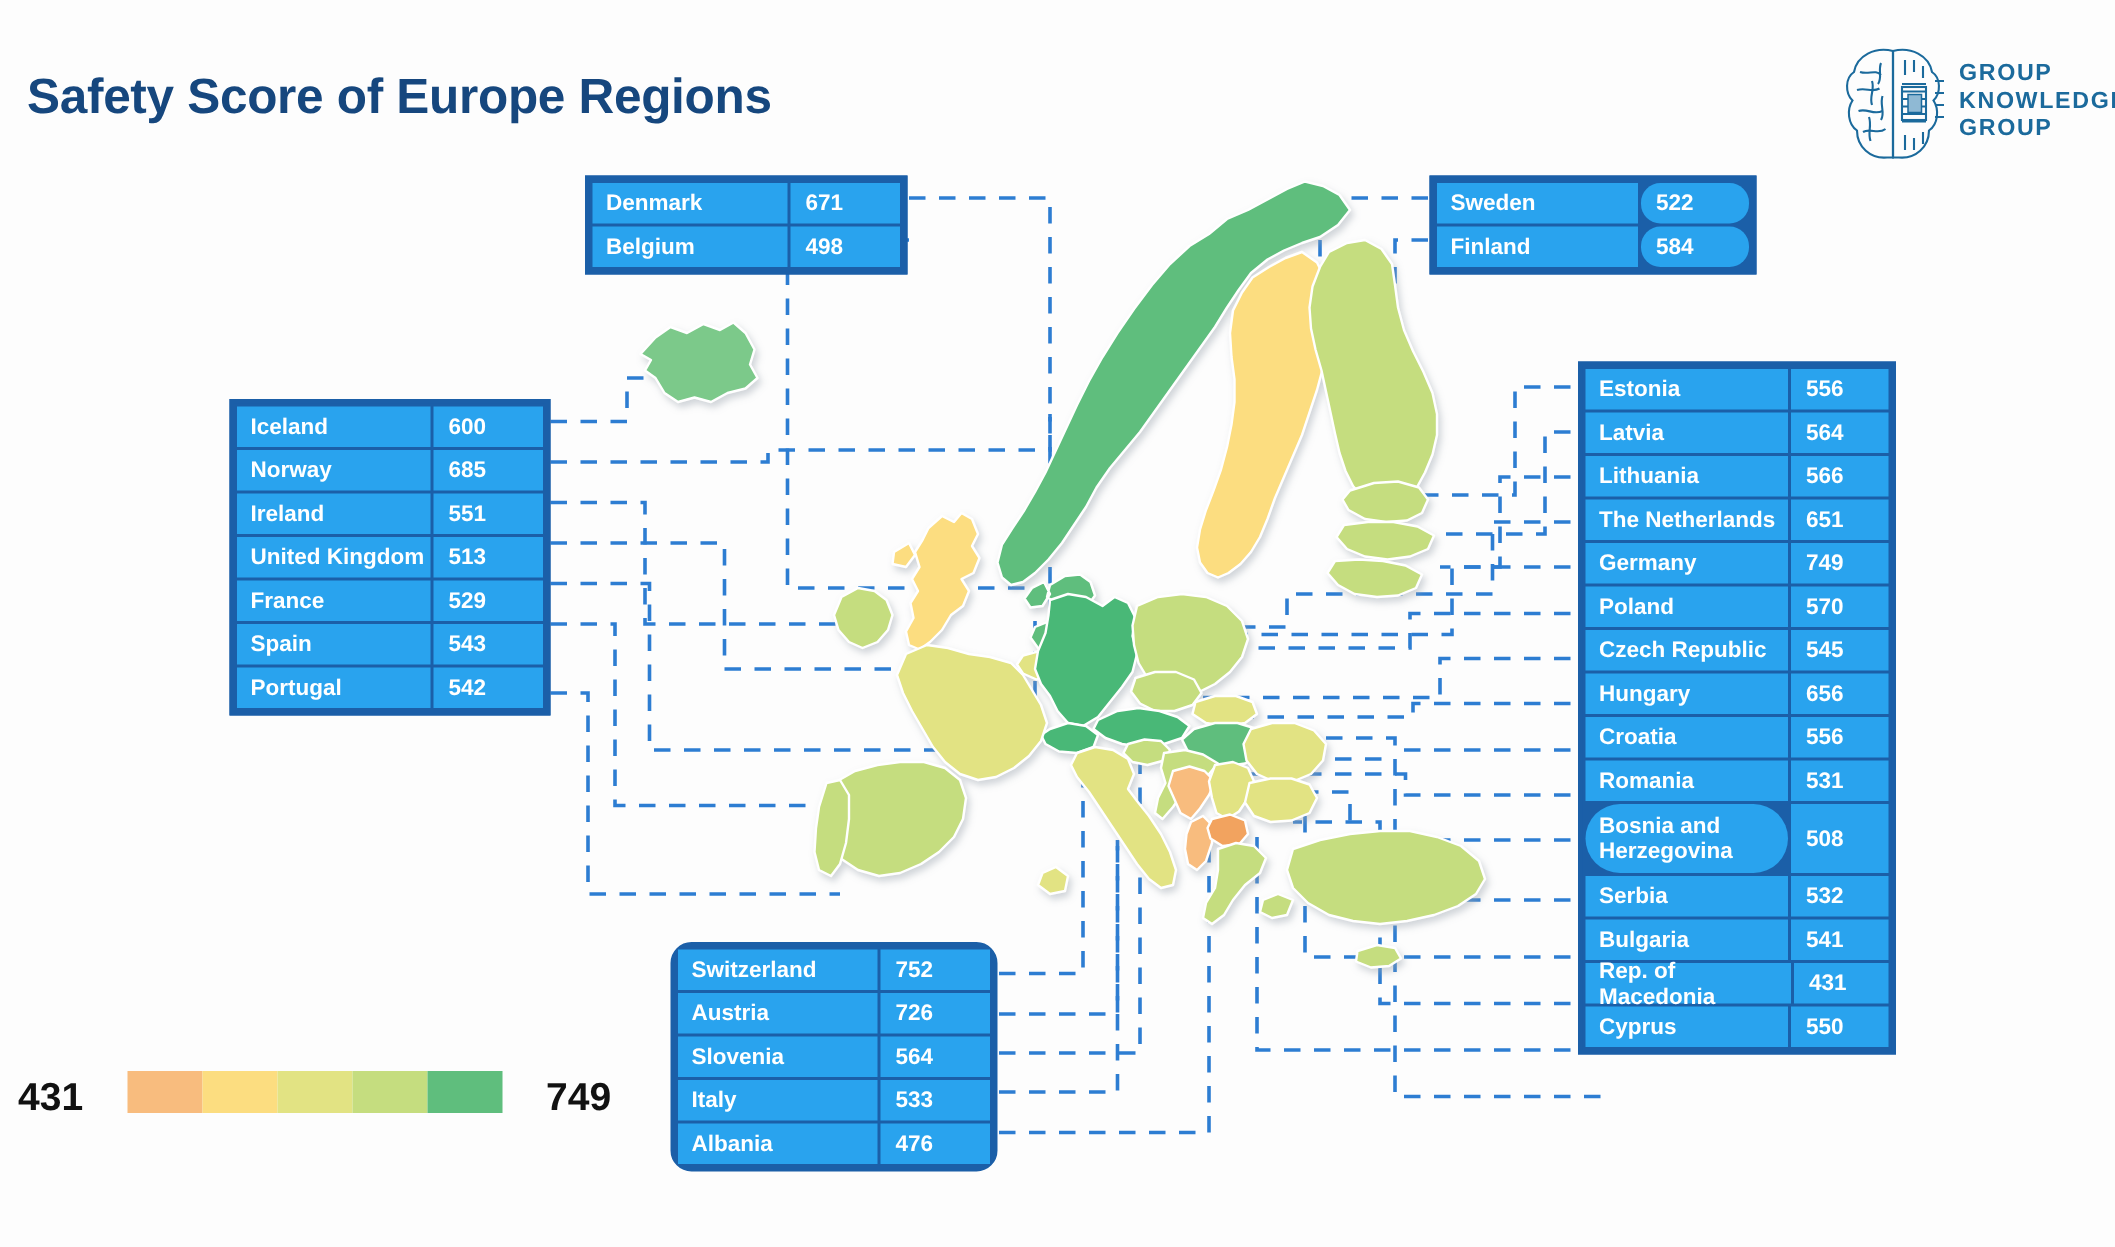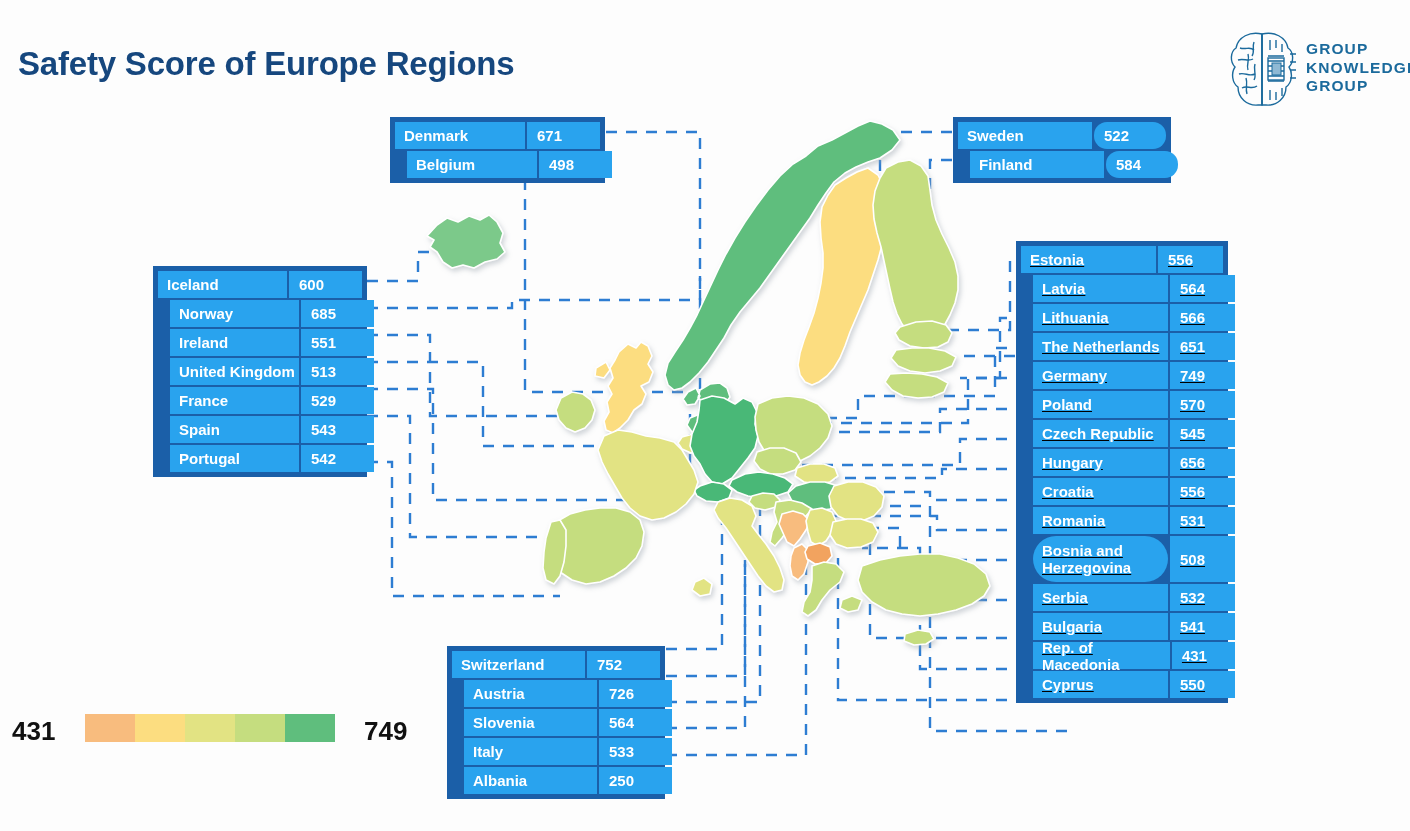--- a/index.html
+++ b/index.html
@@ -36,21 +36,21 @@
 
   
   .score-table {
     position:absolute;
     border:3px solid #1b5fa8;
     background:#1b5fa8;
     display:flex; flex-direction:column;
     padding:2px;
   }
   .score-row { display:flex; width:100%; }
-  .score-row + .score-row { margin-top:2px;margin-left:12px; }
+  .score-row + .score-row { margin-top:2px; }
   .cell-name, .cell-value {
     background:#29a3ee;
     color:#ffffff;
     font-weight:bold;
     font-size:15px;
     display:flex; align-items:center;
   }
   .cell-name { flex:1 1 auto; padding-left:9px; }
   .cell-value { padding-left:10px; margin-left:2px; }
 
@@ -61,25 +61,25 @@
   #tbl-north   { left:390px; top:117px; width:215px; }
   #tbl-north .cell-value { width:73px; }
 
   #tbl-northeast { left:953px; top:117px; width:218px; }
   #tbl-northeast .cell-value { width:72px;border-radius:13px; }
 
   #tbl-west    { left:153px; top:266px; width:214px;text-align:right; }
   #tbl-west .cell-value { width:73px; }
   #tbl-west .cell-name, #tbl-west .cell-value { height:27px; }
 
-  #tbl-south   { left:447px; top:646px; width:218px; }
+  #tbl-south   { left:447px; top:628px; width:218px;border-radius:14px; }
   #tbl-south .cell-value { width:73px; }
   #tbl-south .cell-name, #tbl-south .cell-value { height:27px; }
 
-  #tbl-east    { left:1016px; top:241px; width:212px;text-decoration:underline; }
+  #tbl-east    { left:1052px; top:241px; width:212px; }
   #tbl-east .cell-value { width:65px; }
   #tbl-east .cell-name, #tbl-east .cell-value { height:27px; }
   #tbl-east .row-tall .cell-name,
   #tbl-east .row-tall .cell-value { height:46px; }
   #tbl-east .row-tall .cell-name { line-height:17px; display:flex; align-items:center;border-radius:23px; }
 
   
   #legend { position:absolute; left:12px; top:708px; width:410px; height:48px; }
   #legend-min, #legend-max {
     position:absolute; top:8px;
@@ -334,21 +334,21 @@
       <div class="score-row">
         <div class="cell-name">Slovenia</div>
         <div class="cell-value">564</div>
       </div>
       <div class="score-row">
         <div class="cell-name">Italy</div>
         <div class="cell-value">533</div>
       </div>
       <div class="score-row">
         <div class="cell-name">Albania</div>
-        <div class="cell-value">250</div>
+        <div class="cell-value">476</div>
       </div>
     </div>
   <div class="score-table" id="tbl-east">
       <div class="score-row">
         <div class="cell-name">Estonia</div>
         <div class="cell-value">556</div>
       </div>
       <div class="score-row">
         <div class="cell-name">Latvia</div>
         <div class="cell-value">564</div>

